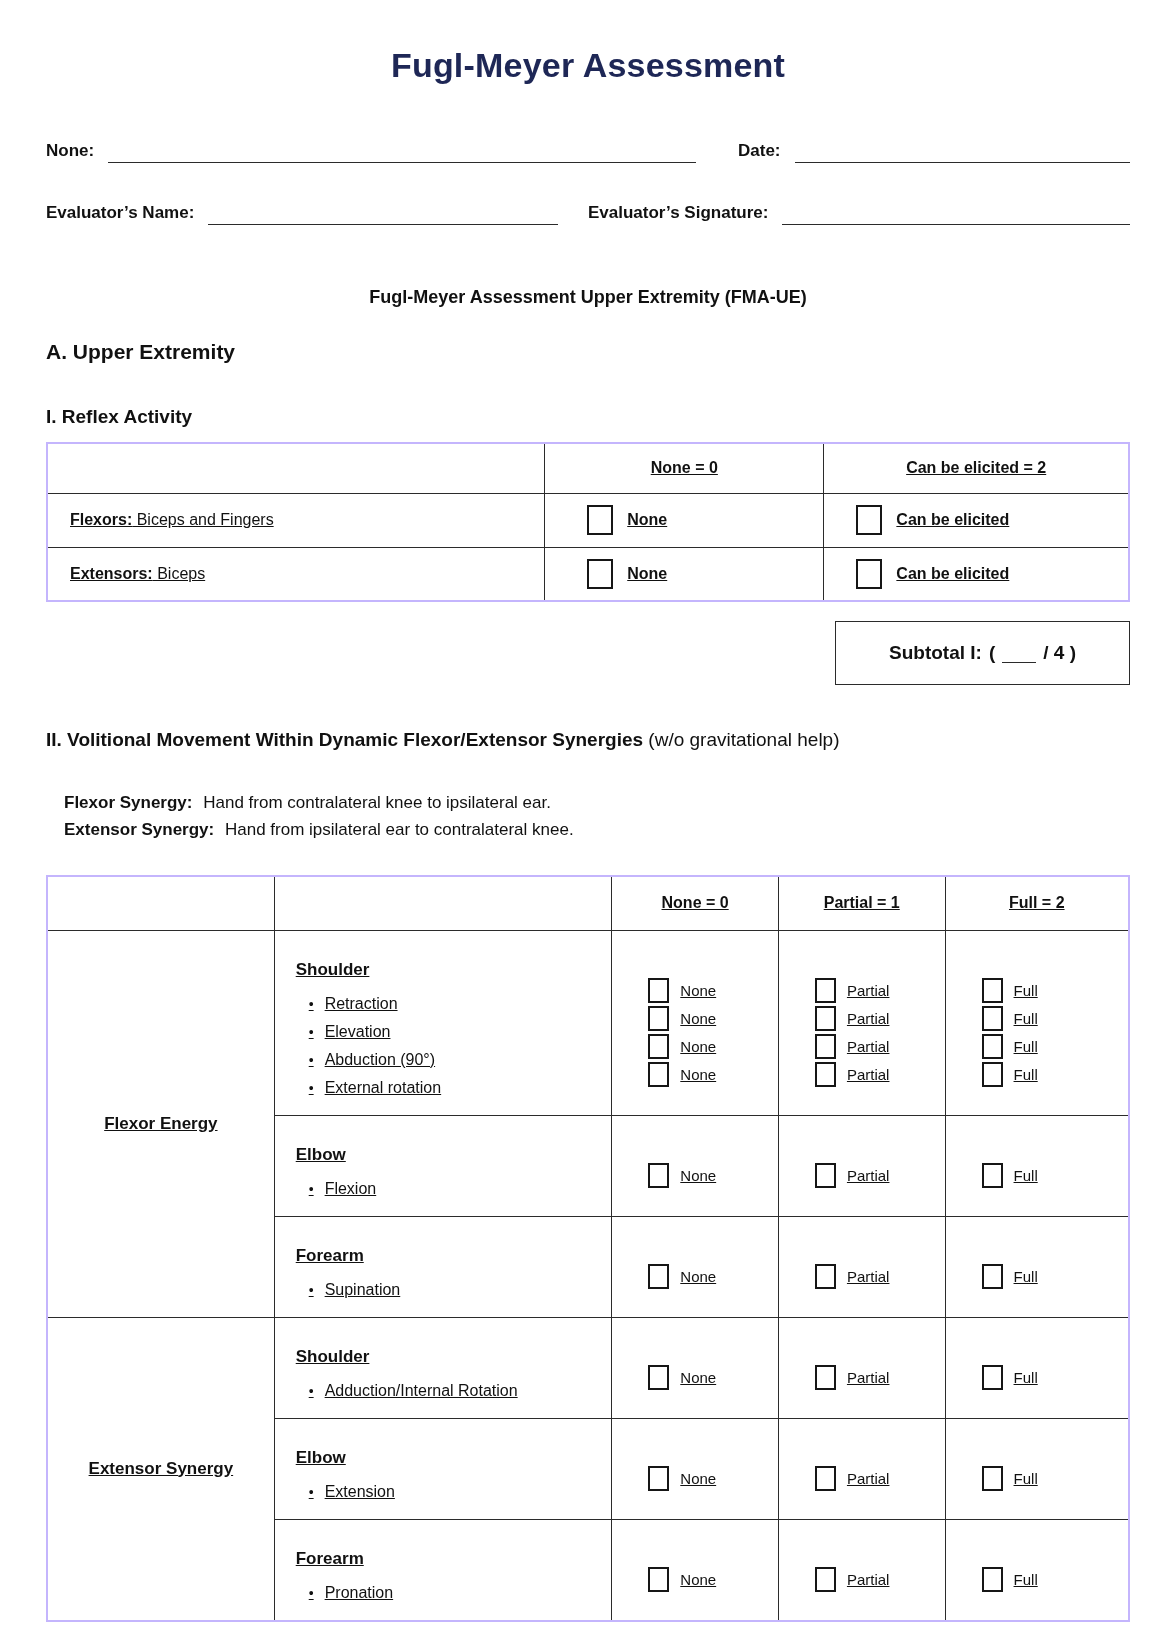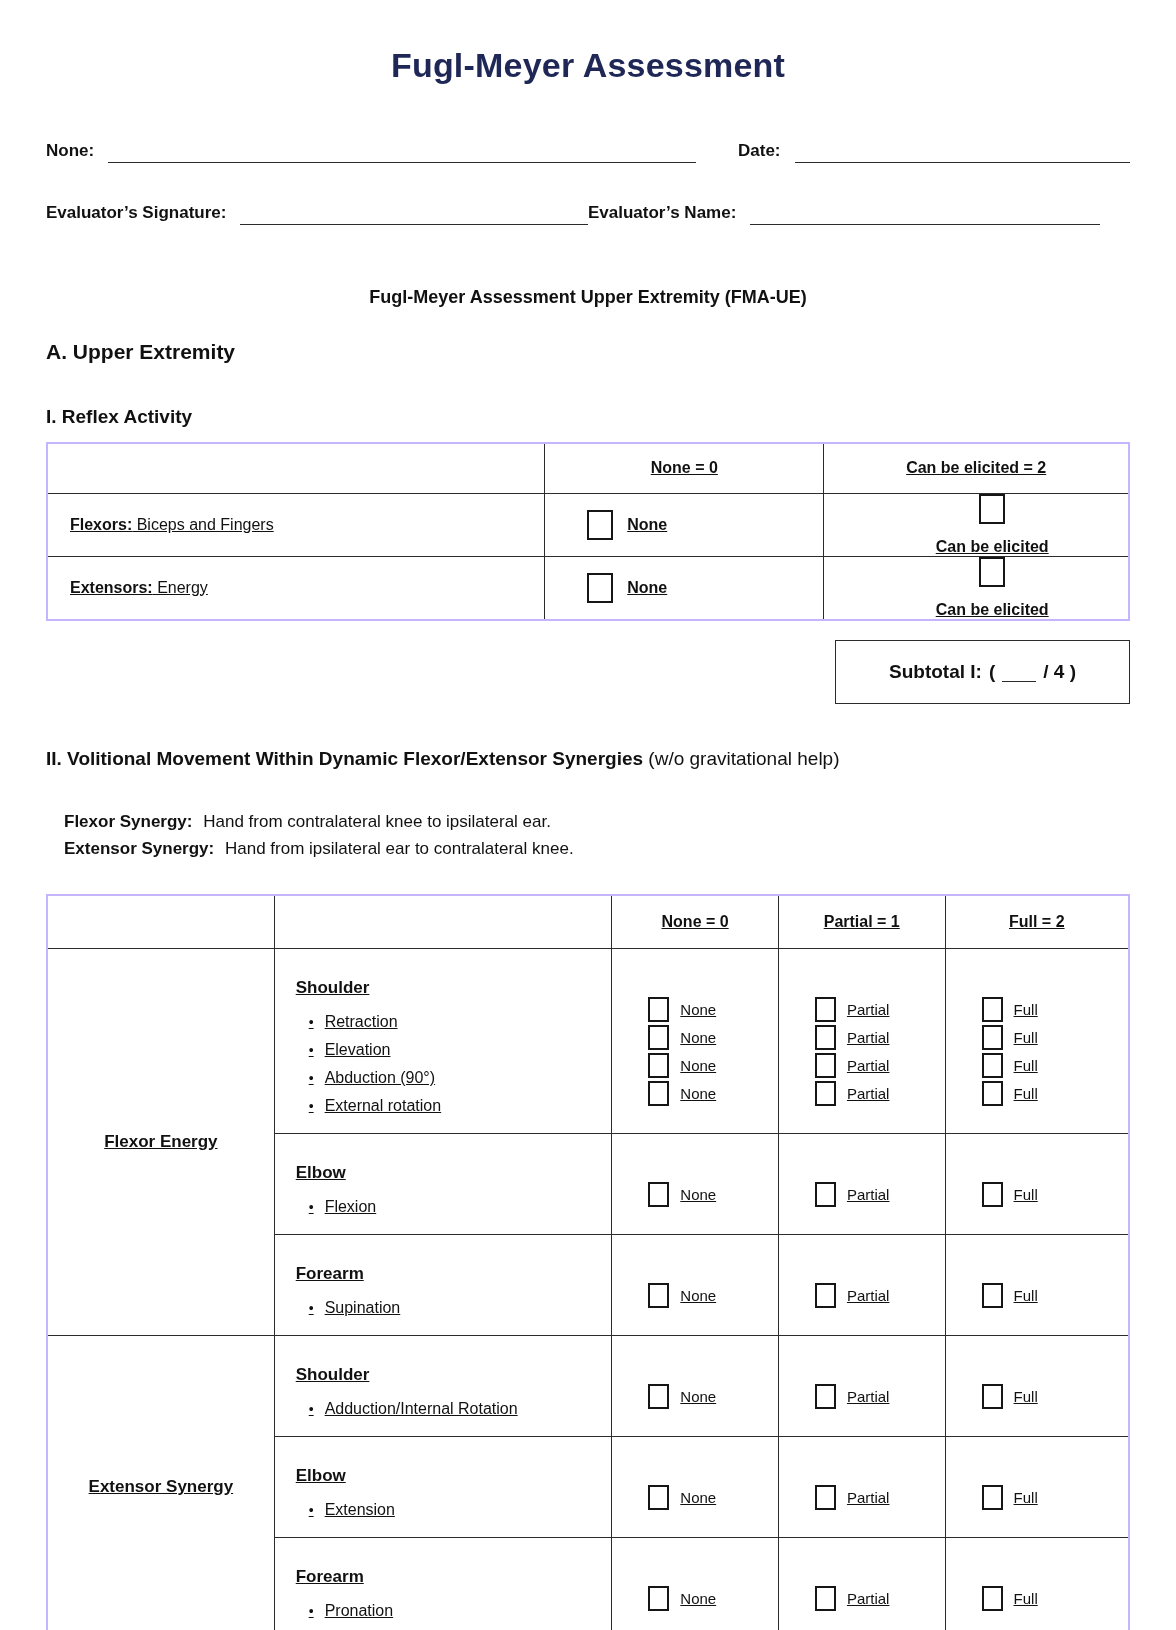--- a/index.html
+++ b/index.html
@@ -38,21 +38,21 @@
   .sec-title .normal { font-weight: normal; }
   
   table { width: 100%; border-collapse: collapse; table-layout: fixed; }
   th, td { border: 1.6px solid #2b2b2b; font-size: 16px; }
   table { border: 2px solid #c4b5fd; text-decoration: underline; }
   .t1 th { height: 50px; font-weight: bold; text-align: center; }
   .t1 td { height: 54px; }
   .t1 .label-cell { padding-left: 22px; }
   .t1 .cb-cell { }
   .cb-wrap { display: flex; align-items: center; gap: 14px; padding-left: 42px; }
-  .cb-wrap-2 { padding-left: 32px; flex-direction: column; }
+  .cb-wrap-2 { padding-left: 32px; }
   .cb {
     display: inline-block; width: 26px; height: 30px;
     border: 2.2px solid #161616; background: #ffffff; flex: 0 0 auto;
   }
   .cb-sm { width: 21px; height: 25px; border-width: 2px; }
   .cb-label { font-size: 16px; }
   .bold { font-weight: bold; }
   
   .subtotal-box {
     width: 295px; height: 64px; border: 1.8px solid #2b2b2b;
@@ -91,26 +91,26 @@
   <div class="field-group fg-name">
     <span class="field-label">None:</span>
     <span class="field-line"></span>
   </div>
   <div class="field-group fg-date">
     <span class="field-label">Date:</span>
     <span class="field-line"></span>
   </div>
 </div>
 <div class="field-row field-row-2">
+  <div class="field-group fg-evname">
+    <span class="field-label">Evaluator’s Name:</span>
+    <span class="field-line"></span>
+  </div>
   <div class="field-group fg-evsig">
     <span class="field-label">Evaluator’s Signature:</span>
-    <span class="field-line"></span>
-  </div>
-  <div class="field-group fg-evname">
-    <span class="field-label">Evaluator’s Name:</span>
     <span class="field-line"></span>
   </div>
 </div>
 
 <div class="h-main">Fugl-Meyer Assessment Upper Extremity (FMA-UE)</div>
 <div class="h-sub">A. Upper Extremity</div>
 
 <div class="sec-title">I. Reflex Activity</div>
 
 <table class="t1">
@@ -137,21 +137,21 @@
     </td>
     <td class="cb-cell">
       <div class="cb-wrap cb-wrap-2">
         <span class="cb"></span>
         <span class="cb-label bold">Can be elicited</span>
       </div>
     </td>
   </tr>
   <tr>
     <td class="label-cell">
-      <span class="bold">Extensors:</span><span> Energy</span>
+      <span class="bold">Extensors:</span><span> Biceps</span>
     </td>
     <td class="cb-cell">
       <div class="cb-wrap">
         <span class="cb"></span>
         <span class="cb-label bold">None</span>
       </div>
     </td>
     <td class="cb-cell">
       <div class="cb-wrap cb-wrap-2">
         <span class="cb"></span>

